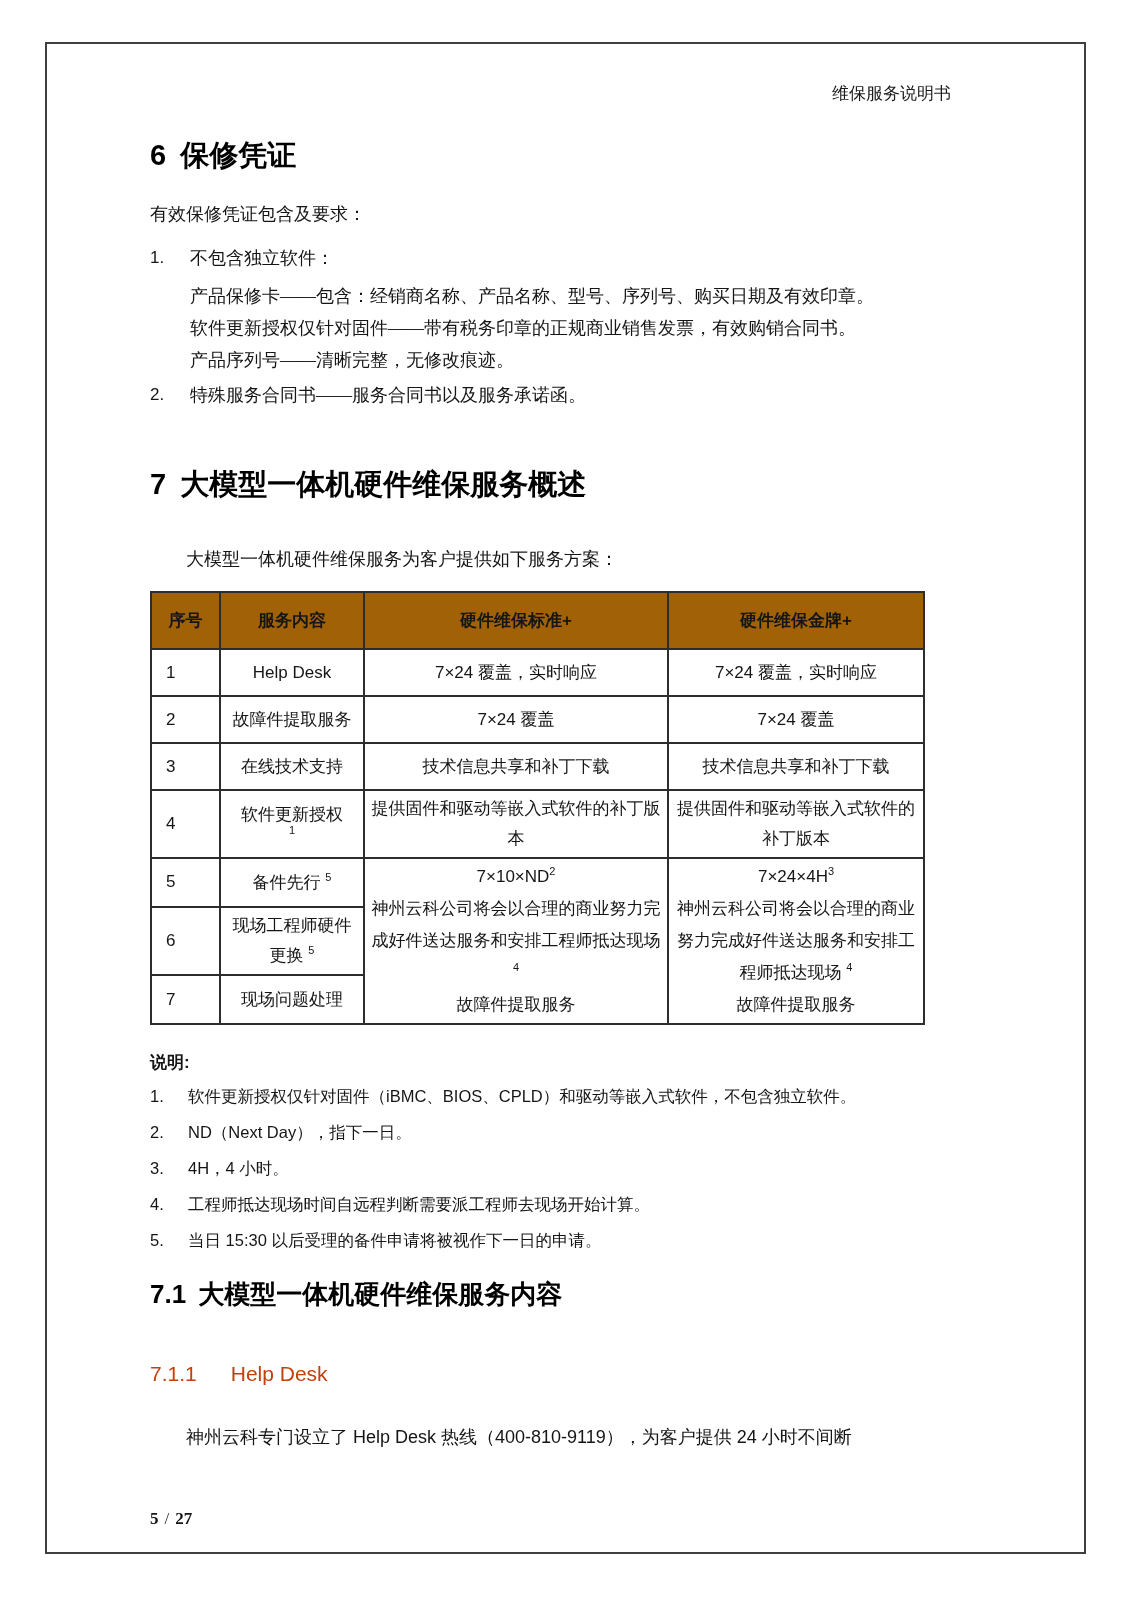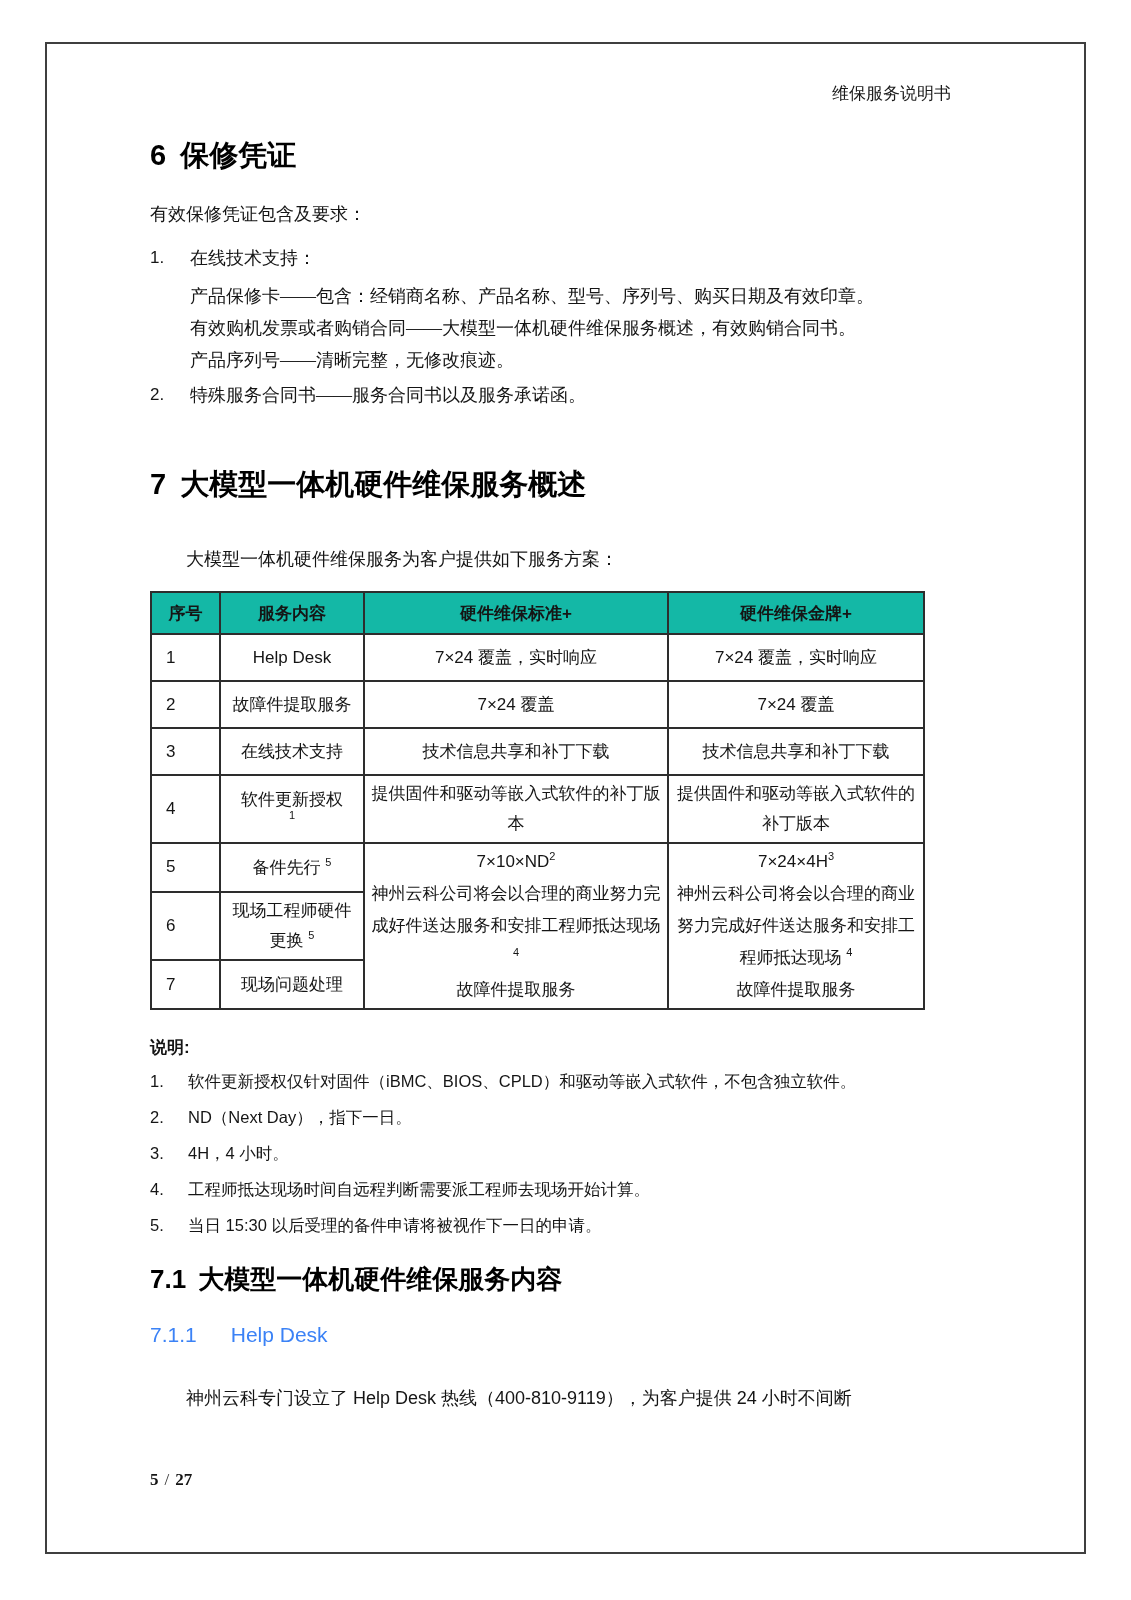--- a/index.html
+++ b/index.html
@@ -67,23 +67,23 @@
     font-size: 17px;
     table-layout: fixed;
   }
   .service-table th, .service-table td {
     border: 2px solid #2d2d2d;
     text-align: center;
     vertical-align: middle;
     padding: 2px 6px;
   }
   .service-table th {
-    background: #14b8a6;
-    font-weight: bold;
-    height: 42px;
+    background: #a16207;
+    font-weight: bold;
+    height: 57px;
     text-align: center;
   }
   .col-no { width: 69px; }
   .col-service { width: 144px; }
   .col-standard { width: 304px; }
   .col-gold { width: 256px; }
   .service-table td.no-cell { text-align: left; padding-left: 14px; }
   tr.r-single td { height: 47px; }
   tr.r-double td { height: 68px; }
   tr.r-six td { height: 66px; }
@@ -106,25 +106,25 @@
   .note-row.first { margin-top: 10px; }
   .h-level2 {
     margin-top: 25px;
     font-family: "Liberation Sans", sans-serif;
     font-weight: bold;
     font-size: 26px; line-height: 36px;
     color: #000;
   }
   .h-level2 .h-num { margin-right: 12px; }
   .h-level3 {
-    margin-top: 24px;
+    margin-top: 48px;
     font-family: "Liberation Sans", sans-serif;
     font-weight: normal;
     font-size: 21px; line-height: 28px;
-    color: #3b82f6;
+    color: #c2410c;
   }
   .h-level3 .h-num { margin-right: 34px; }
   .helpdesk-par {
     margin-top: 36px;
     font-family: "Liberation Sans", sans-serif;
     font-size: 18px; line-height: 26px;
     text-indent: 2em;
   }
   .page-footer {
     margin-top: 58px;
@@ -145,25 +145,25 @@
 
   <div class="h-level1">
     <span class="h-num">6</span><span>保修凭证</span>
   </div>
 
   <div class="intro6">有效保修凭证包含及要求：</div>
 
   <div class="olist">
     <div class="olist-row">
       <span class="onum">1.</span>
-      <span>在线技术支持：</span>
+      <span>不包含独立软件：</span>
     </div>
     <div class="sub-par">
       <div>产品保修卡——包含：经销商名称、产品名称、型号、序列号、购买日期及有效印章。</div>
-      <div>有效购机发票或者购销合同——大模型一体机硬件维保服务概述，有效购销合同书。</div>
+      <div>软件更新授权仅针对固件——带有税务印章的正规商业销售发票，有效购销合同书。</div>
       <div>产品序列号——清晰完整，无修改痕迹。</div>
     </div>
     <div class="olist-row second">
       <span class="onum">2.</span>
       <span>特殊服务合同书——服务合同书以及服务承诺函。</span>
     </div>
   </div>
 
   <div class="h-level1 sec7-head">
     <span class="h-num">7</span><span>大模型一体机硬件维保服务概述</span>

